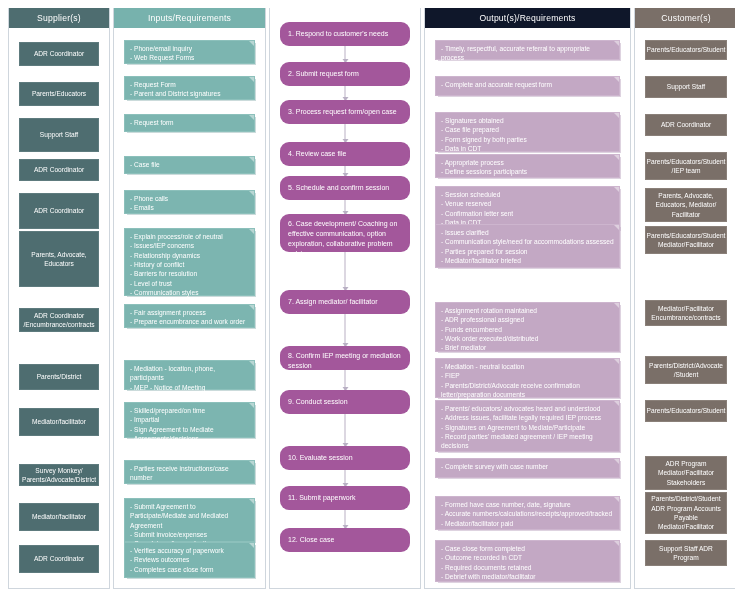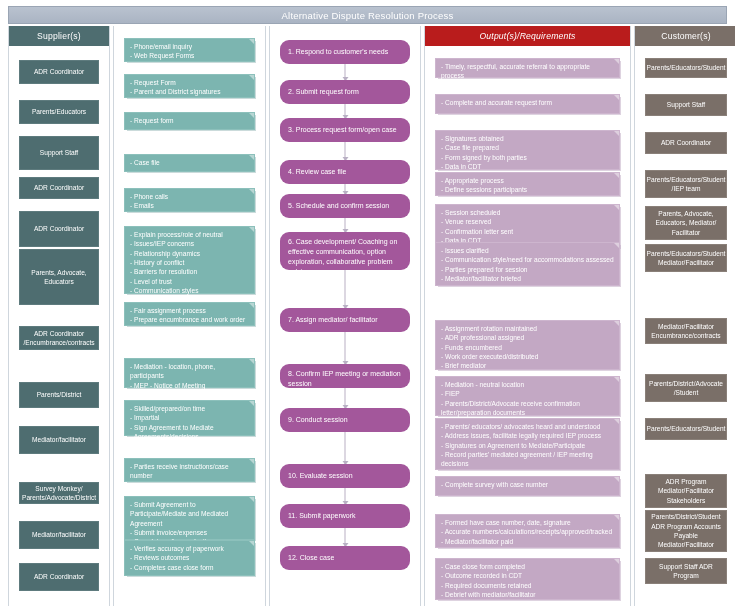--- a/index.html
+++ b/index.html
@@ -47,21 +47,21 @@
   .col-head {
     height: 20px;
     display: flex; align-items: center; justify-content: center;
     color: #ffffff;
     font-size: 8.6px;
     letter-spacing: .2px;
   }
   .col-head.c0 { background:#4e6d70; }
   .col-head.c1 { background:#77b2ad; }
   .col-head.c2 { background:#a3579b; }
-  .col-head.c3 { background:#b91c1c;font-style:italic; }
+  .col-head.c3 { background:#0f172a; }
   .col-head.c4 { background:#7a6f68; }
 
   .col-body {
     position: relative;
     flex: 1;
     padding: 0 5px;
   }
 
   
   .rowzone { position: relative; width: 100%; }
@@ -138,21 +138,20 @@
     border-left: 3px solid transparent;
     border-right: 3px solid transparent;
     border-top: 4px solid #b9b0c4;
   }
 </style>
 </head>
 <body>
 
 <div id="canvas">
 
-  <div class="title-bar">Alternative Dispute Resolution Process</div>
 
   <div class="grid">
 
     <div class="col">
       <div class="col-head c0">Supplier(s)</div>
       <div class="col-body">
         <div class="rowzone" id="zone-suppliers" style="height: 560px;">
             <div class="box supplier" style="top: 14px; height: 24px;">
               <span>ADR Coordinator</span>
             </div>
@@ -187,20 +186,21 @@
               <span>Mediator/facilitator</span>
             </div>
             <div class="box supplier" style="top: 517px; height: 28px;">
               <span>ADR Coordinator</span>
             </div>
           </div>
       </div>
     </div>
 
     <div class="col">
+      <div class="col-head c1">Inputs/Requirements</div>
       <div class="col-body">
         <div class="rowzone" id="zone-inputs" style="height: 560px;">
             <div class="box input" style="top: 12px; height: 24px;">
               <ul>
                 <li class="wrap">- Phone/email inquiry</li>
                 <li class="wrap">- Web Request Forms</li>
               </ul>
             </div>
             <div class="box input" style="top: 48px; height: 24px;">
               <ul>

